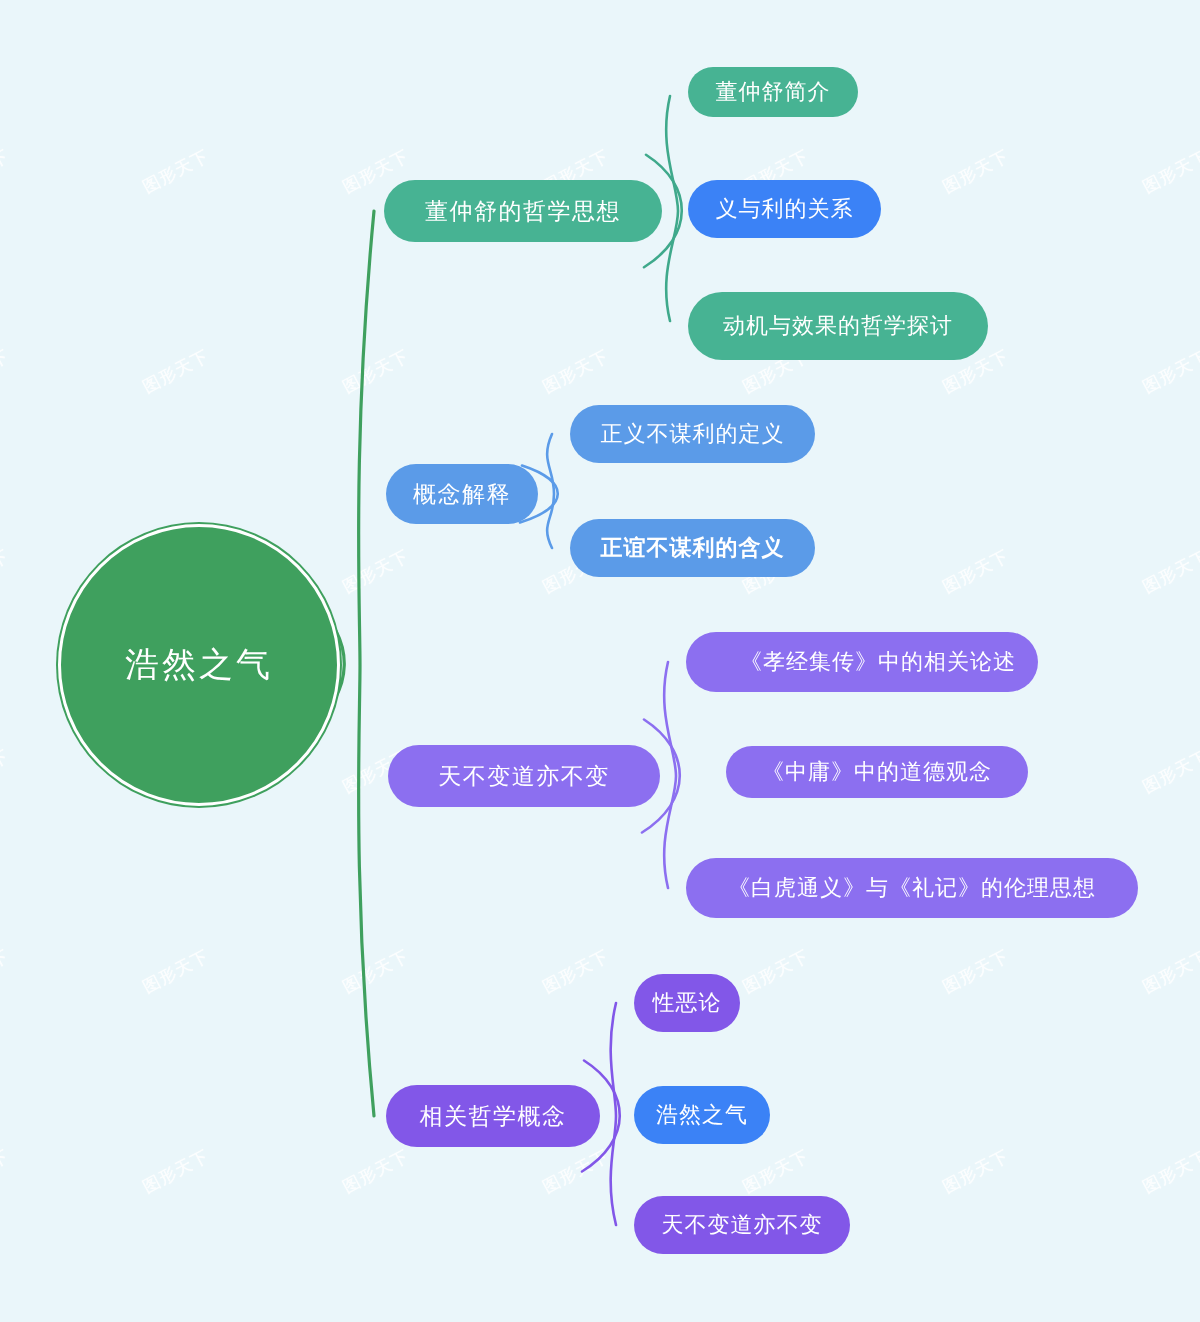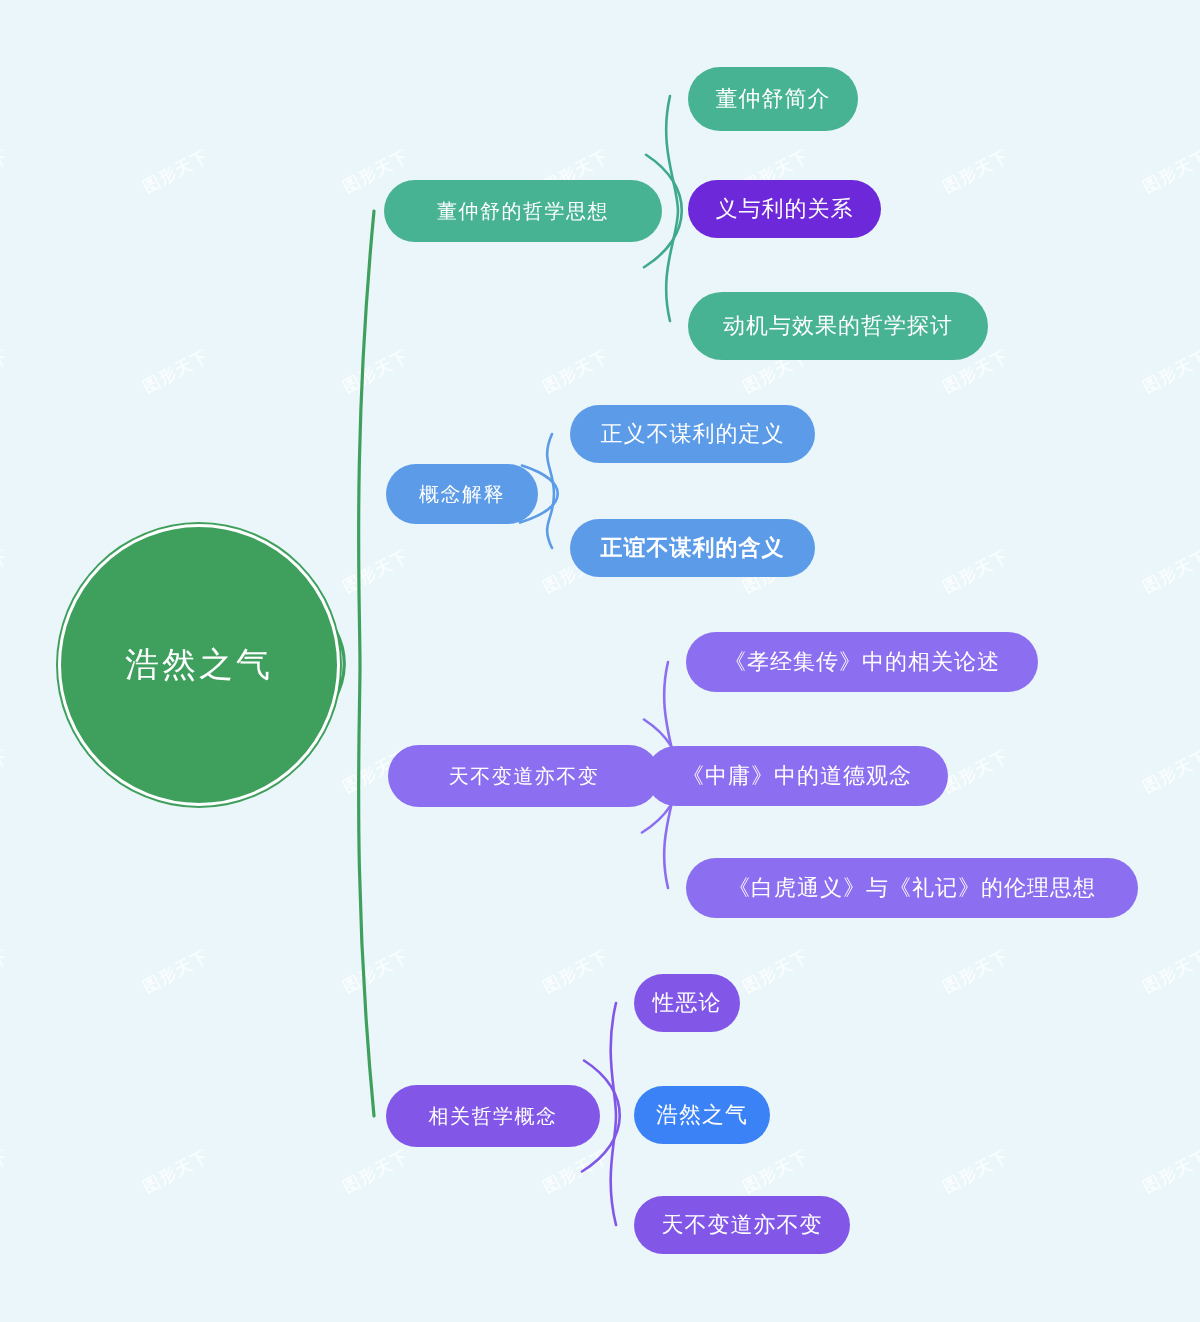--- a/index.html
+++ b/index.html
@@ -59,21 +59,21 @@
 
   .root {
     border-radius: 50%;
     font-size: 34px;
     letter-spacing: 3px;
     border: 3px solid #ffffff;
     box-shadow: 0 0 0 2px #3a9d5d;
   }
 
   .branch {
-    font-size: 20px;
+    font-size: 23px;
     letter-spacing: 1.5px;
     padding: 0 22px;
   }
 
   .leaf {
     font-size: 22px;
     letter-spacing: 1px;
     padding: 0 22px;
   }
 </style>
@@ -141,45 +141,45 @@
     </svg>
 
   <div class="node root" id="root-node" style="left: 58px; top: 524px; width: 282px; height: 282px; background: rgb(63, 160, 94); border-color: rgb(255, 255, 255); box-shadow: rgb(63, 160, 94) 0px 0px 0px 2px;">
     <span>浩然之气</span>
   </div>
 
   <div id="nodes">
       <div class="node branch" style="left: 384px; top: 180px; width: 278px; height: 62px; background: rgb(71, 179, 147);">
         <span>董仲舒的哲学思想</span>
       </div>
-      <div class="node leaf" style="left: 688px; top: 67px; width: 170px; height: 64px; background: rgb(71, 179, 147);">
+      <div class="node leaf" style="left: 688px; top: 67px; width: 170px; height: 50px; background: rgb(71, 179, 147);">
         <span>董仲舒简介</span>
       </div>
-      <div class="node leaf" style="left: 688px; top: 180px; width: 193px; height: 58px; background: #6d28d9;">
+      <div class="node leaf" style="left: 688px; top: 180px; width: 193px; height: 58px; background: #3b82f6;">
         <span>义与利的关系</span>
       </div>
       <div class="node leaf" style="left: 688px; top: 292px; width: 300px; height: 68px; background: rgb(71, 179, 147);">
         <span>动机与效果的哲学探讨</span>
       </div>
       <div class="node branch" style="left: 386px; top: 464px; width: 152px; height: 60px; background: rgb(91, 155, 232);">
         <span>概念解释</span>
       </div>
       <div class="node leaf" style="left: 570px; top: 405px; width: 245px; height: 58px; background: rgb(91, 155, 232);">
         <span>正义不谋利的定义</span>
       </div>
       <div class="node leaf" style="left: 570px; top: 519px; width: 245px; height: 58px; background: rgb(91, 155, 232); font-weight: bold;">
         <span>正谊不谋利的含义</span>
       </div>
       <div class="node branch" style="left: 388px; top: 745px; width: 272px; height: 62px; background: rgb(140, 111, 240);">
         <span>天不变道亦不变</span>
       </div>
-      <div class="node leaf" style="left: 686px; top: 632px; width: 352px; height: 60px; background: rgb(140, 111, 240);">
+      <div class="node leaf" style="left: 686px; top: 632px; width: 352px; height: 60px; background: rgb(140, 111, 240); justify-content: flex-end;">
         <span>《孝经集传》中的相关论述</span>
       </div>
-      <div class="node leaf" style="left: 646px; top: 746px; width: 302px; height: 60px; background: rgb(140, 111, 240); font-family: Liberation Mono, monospace;">
+      <div class="node leaf" style="left: 726px; top: 746px; width: 302px; height: 52px; background: rgb(140, 111, 240); font-family: Liberation Mono, monospace;">
         <span>《中庸》中的道德观念</span>
       </div>
       <div class="node leaf" style="left: 686px; top: 858px; width: 452px; height: 60px; background: rgb(140, 111, 240);">
         <span>《白虎通义》与《礼记》的伦理思想</span>
       </div>
       <div class="node branch" style="left: 386px; top: 1085px; width: 214px; height: 62px; background: rgb(130, 87, 232);">
         <span>相关哲学概念</span>
       </div>
       <div class="node leaf" style="left: 634px; top: 974px; width: 106px; height: 58px; background: rgb(130, 87, 232);">
         <span>性恶论</span>

